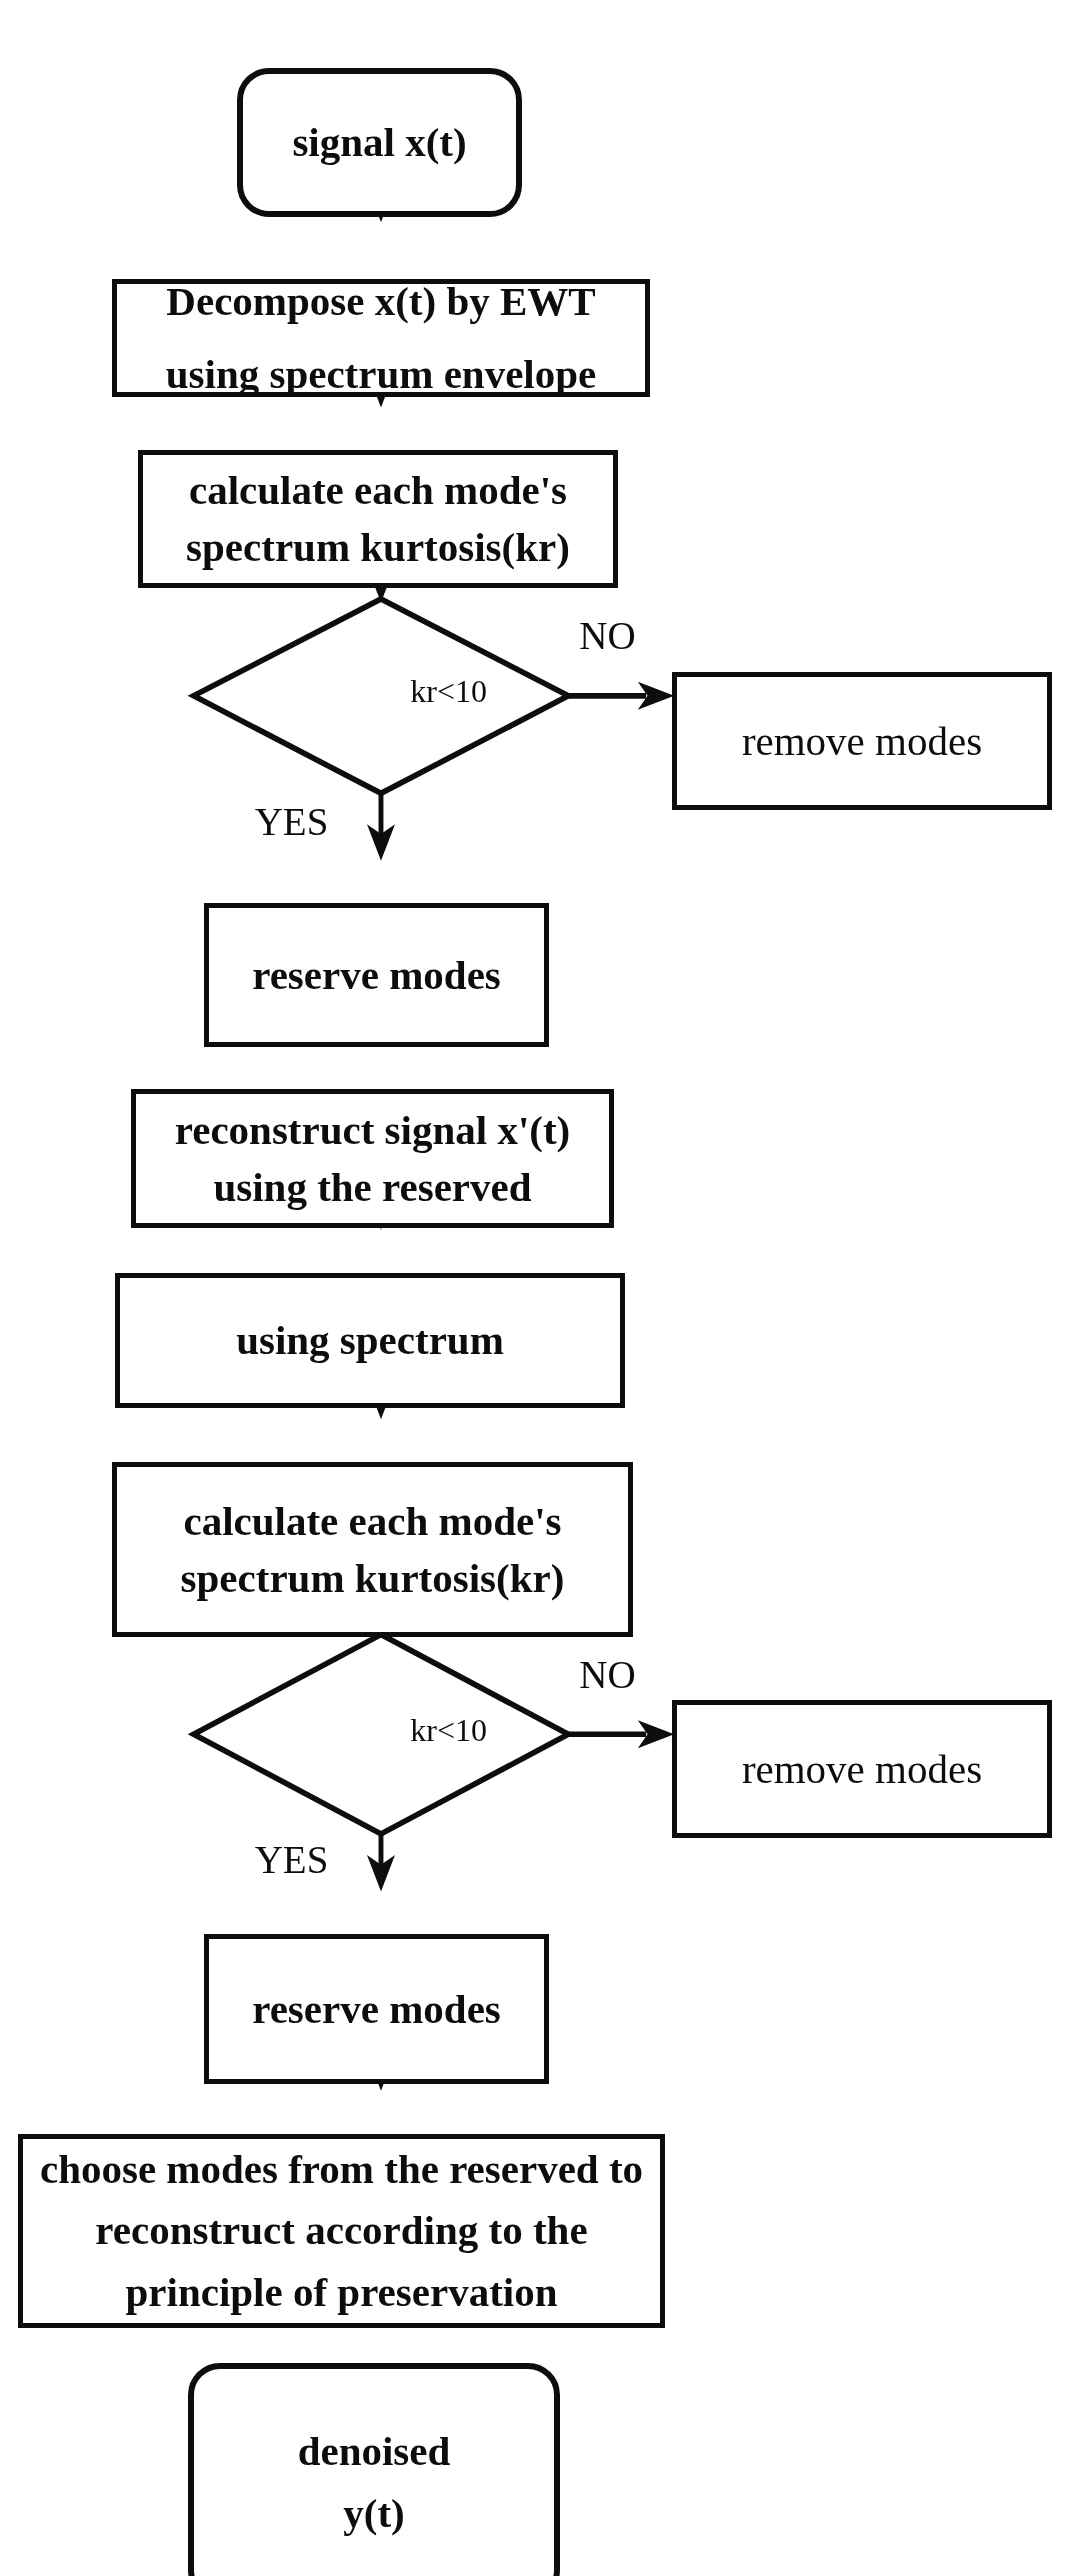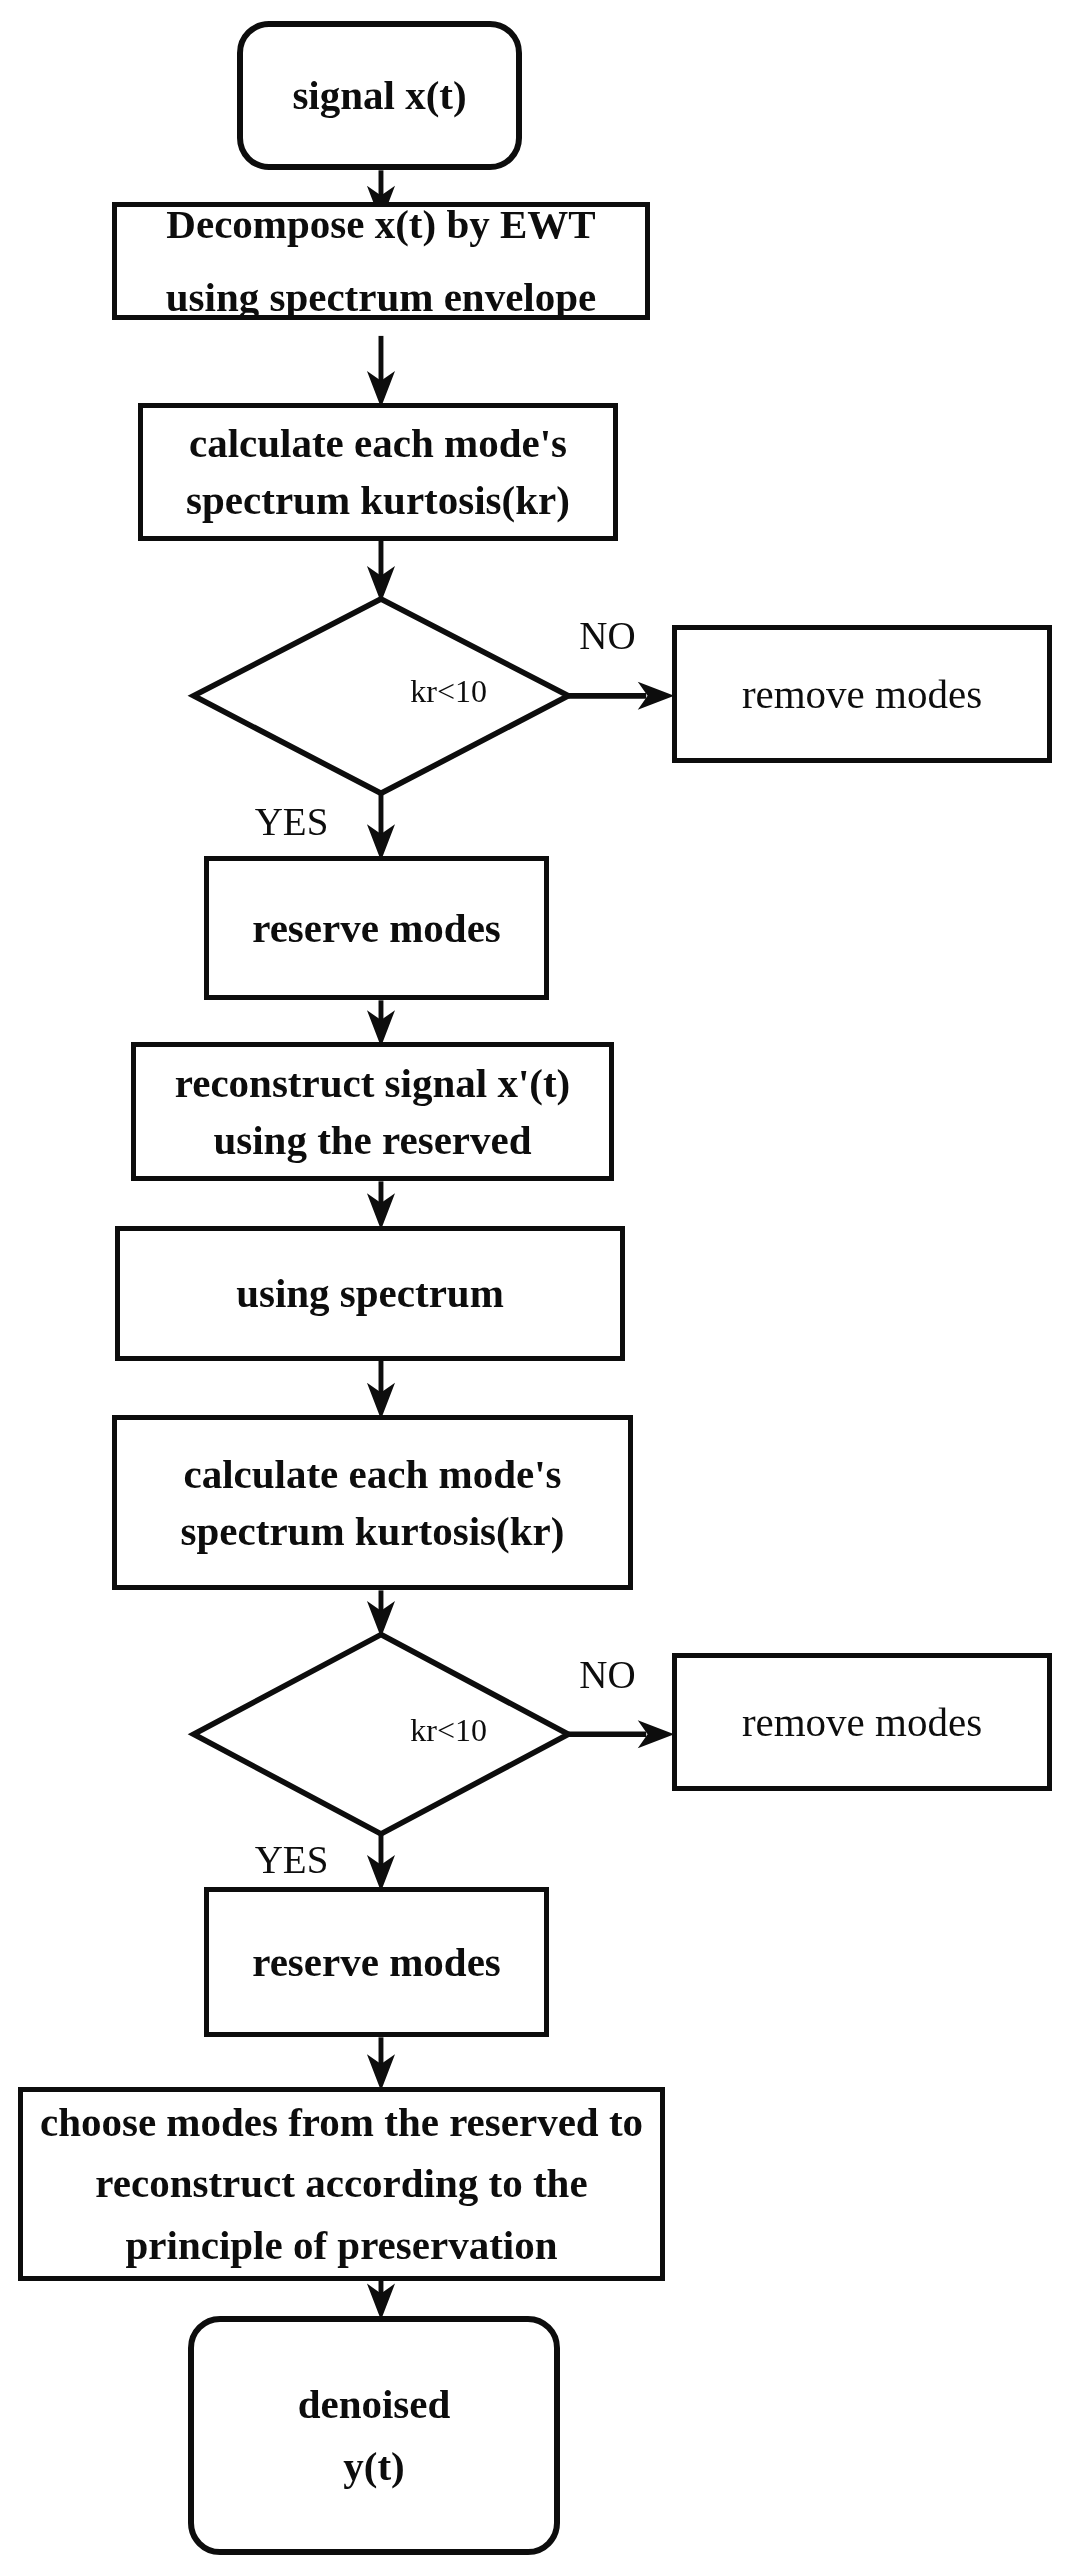--- a/index.html
+++ b/index.html
@@ -31,20 +31,21 @@
     box-sizing: border-box;
     display: flex;
     flex-direction: column;
     align-items: center;
     justify-content: center;
     text-align: center;
     font-weight: 700;
     font-size: 41px;
     line-height: 1.38;
     padding: 2.8px 7px;
+    margin-top: 47px;
   }
   .node.rounded {
     border-radius: 32px;
     border-width: 6.3px;
   }
   .node.plain {
     font-weight: 400;
   }
   .edge-label {
     position: absolute;
@@ -128,21 +129,21 @@
     <g>
       <line x1="810" y1="2471" x2="921" y2="2471" stroke="#0d0d0d" stroke-width="8"></line>
       <polygon points="961,2471 909,2451 923,2471 909,2491" fill="#0d0d0d"></polygon>
     </g>
   </svg>
 
   <div class="node rounded" style="left:237px; top:21px; width:285px; height:149px;">
     <div class="line">signal x(t)</div>
   </div>
 
-  <div class="node" style="left:112px; top:202px; width:538px; height:118px;gap:16px;">
+  <div class="node" style="left:112px; top:232px; width:538px; height:118px;gap:16px;">
     <div class="line">Decompose x(t) by EWT</div>
     <div class="line">using spectrum envelope</div>
   </div>
 
   <div class="node" style="left:138px; top:403px; width:480px; height:138px;">
     <div class="line">calculate each mode's</div>
     <div class="line">spectrum kurtosis(kr)</div>
   </div>
 
   <div class="decision-label" style="left:276px; top:675px; width:211px;">kr&lt;10</div>

